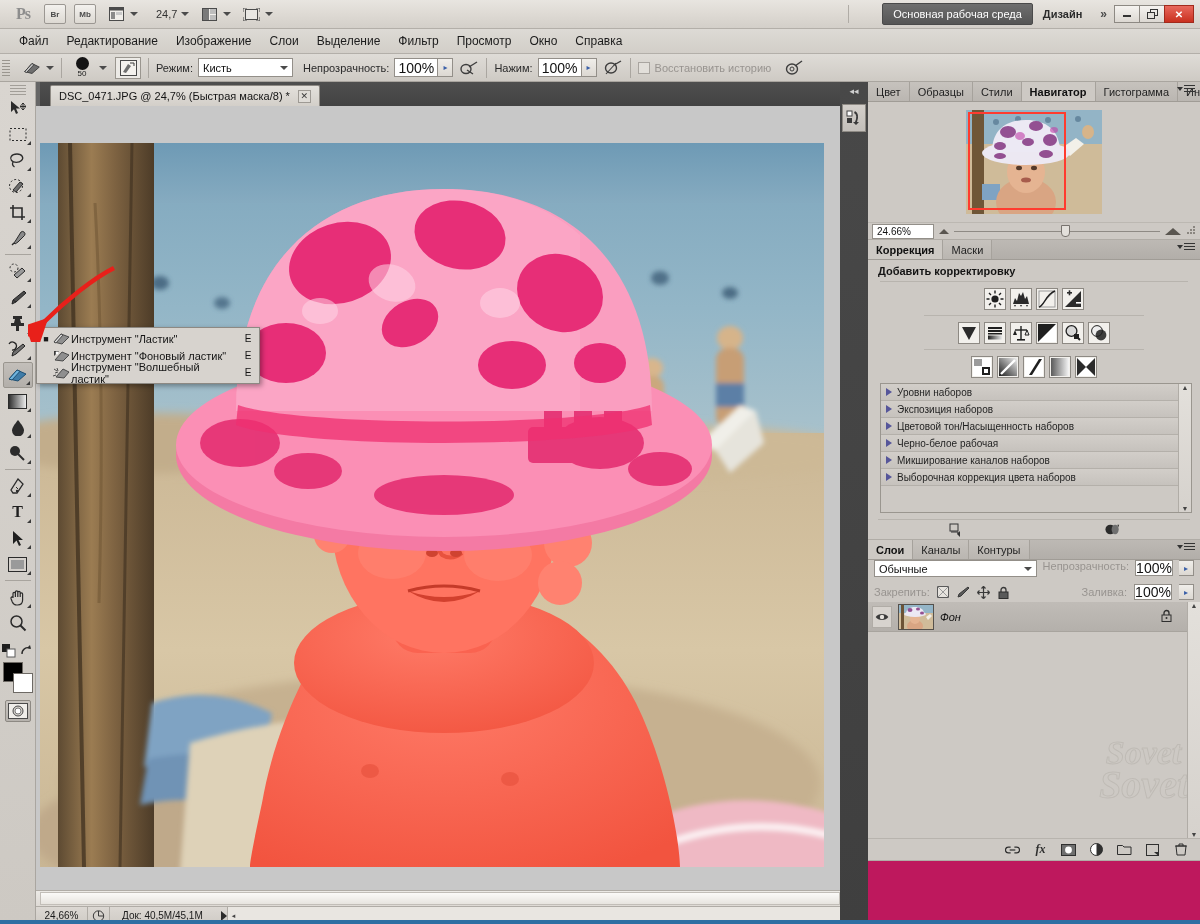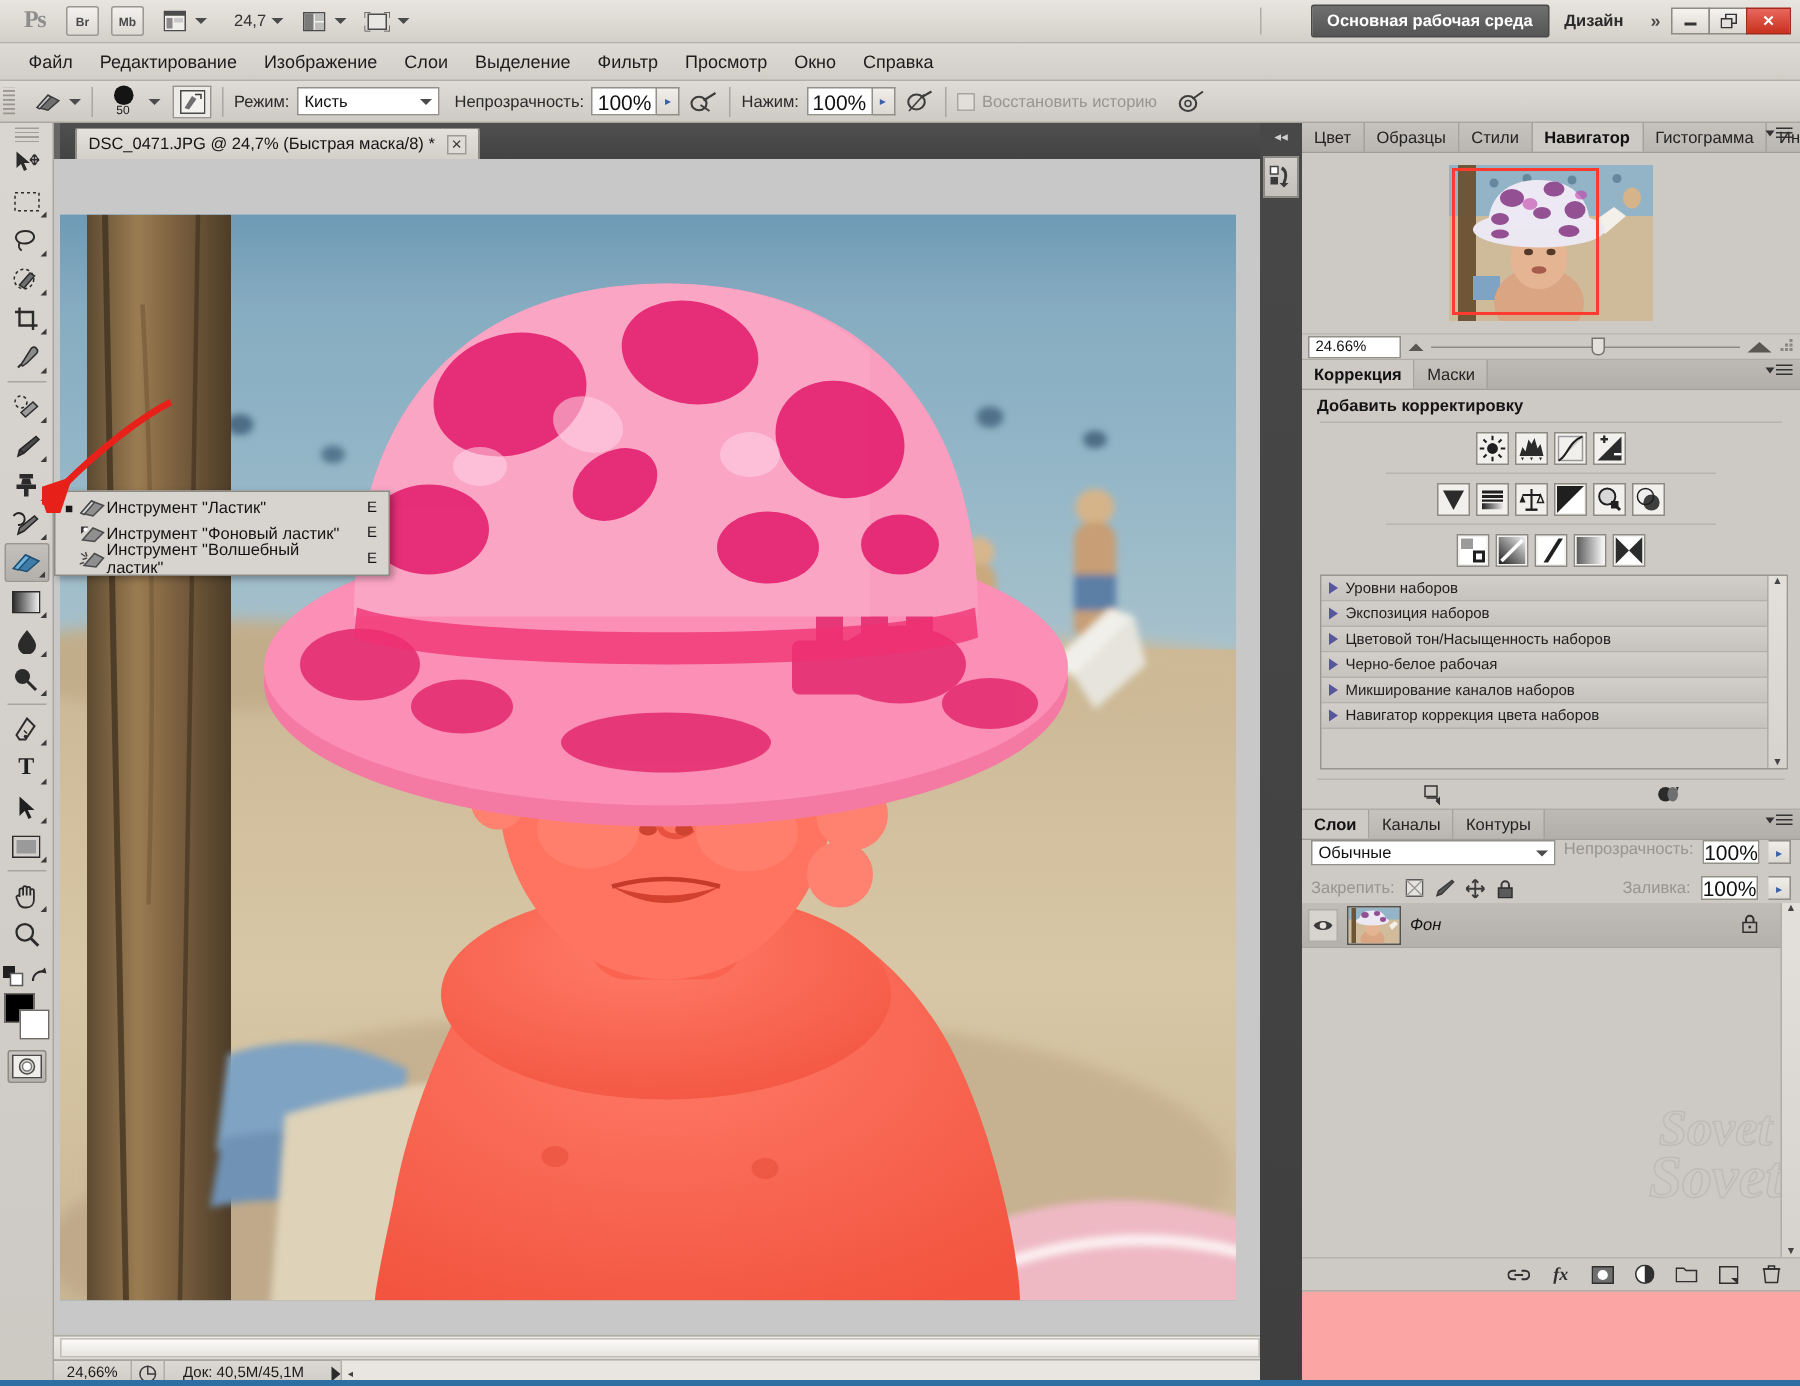--- a/index.html
+++ b/index.html
@@ -38,21 +38,21 @@
   .tb-icon-grp { display:flex; align-items:center; margin-left:10px; }
   .tb-icon {
     width: 20px; height: 18px; display:flex; align-items:center; justify-content:center;
   }
   .caret { width:0;height:0;border-left:4px solid transparent;border-right:4px solid transparent;border-top:4px solid #4b4b4b; margin-left:4px;}
   .zoomval { margin-left: 18px; font-size: 11px; color:#333; }
   .spacer { flex: 1 1 auto; }
   .ws-divider { width:1px; height:18px; background:#b0aca6; margin: 0 8px; }
   .ws-active {
     background: linear-gradient(to bottom,#6f6f6f,#555555);
-    color:#fff; font-weight:bold; font-size:11px;
+    color:#fff; font-weight:normal; font-size:11px;
     padding: 4px 10px; border-radius:2px; border:1px solid #4a4a4a;margin-left:25px;
   }
   .ws-item { font-weight:bold; font-size:11px; color:#2b2b2b; padding:0 10px; }
   .chevrons { font-size: 12px; color:#4b4b4b; padding: 0 8px; font-weight:bold;}
   .wincontrols { display:flex; margin-right:6px; }
   .wc {
     width:26px;height:18px;border:1px solid #8d8983;
     background: linear-gradient(to bottom,#f5f3f0,#dcd8d2);
     display:flex;align-items:center;justify-content:center;
     font-size:10px; color:#333; margin-left:-1px;
@@ -201,21 +201,21 @@
   
   .collapsedbar {
     position:absolute; left:840px; top:82px; width:28px; height:842px;
     background:linear-gradient(to bottom,#484848,#3f3f3f);
   }
   .cb-head { height:18px; display:flex;align-items:center;justify-content:center; color:#cfcfcf; font-size:9px;}
   .cb-btn {
     width:24px;height:28px;margin:4px auto 0;background:linear-gradient(to bottom,#d3cfca,#c3bfba);
     border:1px solid #8e8a84; display:flex;align-items:center;justify-content:center;
   }
-  .dock { position:absolute; left:868px; top:82px; width:332px; height:842px; background:#fca5a5; }
+  .dock { position:absolute; left:868px; top:82px; width:332px; height:842px; background:#be185d; }
   .panel-grp { background:#cdc9c4; border-bottom:1px solid #b0aca6; }
   .tabs-row {
     height:20px; display:flex; align-items:flex-end;
     background:linear-gradient(to bottom,#bdb9b4,#b2aea9);
     border-bottom:1px solid #a09c96; position:relative;
   }
   .ptab {
     height:19px; padding:0 8px; display:flex;align-items:center;
     font-size:11px; color:#232323;
     background:linear-gradient(to bottom,#c6c2bd,#bab6b1);
@@ -1135,21 +1135,21 @@
           <div class="preset-item">
             <span class="pt-tri"></span>
             <span>Черно-белое рабочая</span>
           </div>
           <div class="preset-item">
             <span class="pt-tri"></span>
             <span>Микширование каналов наборов</span>
           </div>
           <div class="preset-item">
             <span class="pt-tri"></span>
-            <span>Навигатор коррекция цвета наборов</span>
+            <span>Выборочная коррекция цвета наборов</span>
           </div>
         </div>
         <div class="preset-sb">
           <span style="font-size:7px;color:#444;">▲</span>
           <span style="font-size:7px;color:#444;">▼</span>
         </div>
       </div>
 
       <div class="adj-foot">
         <div class="lf-ico">

